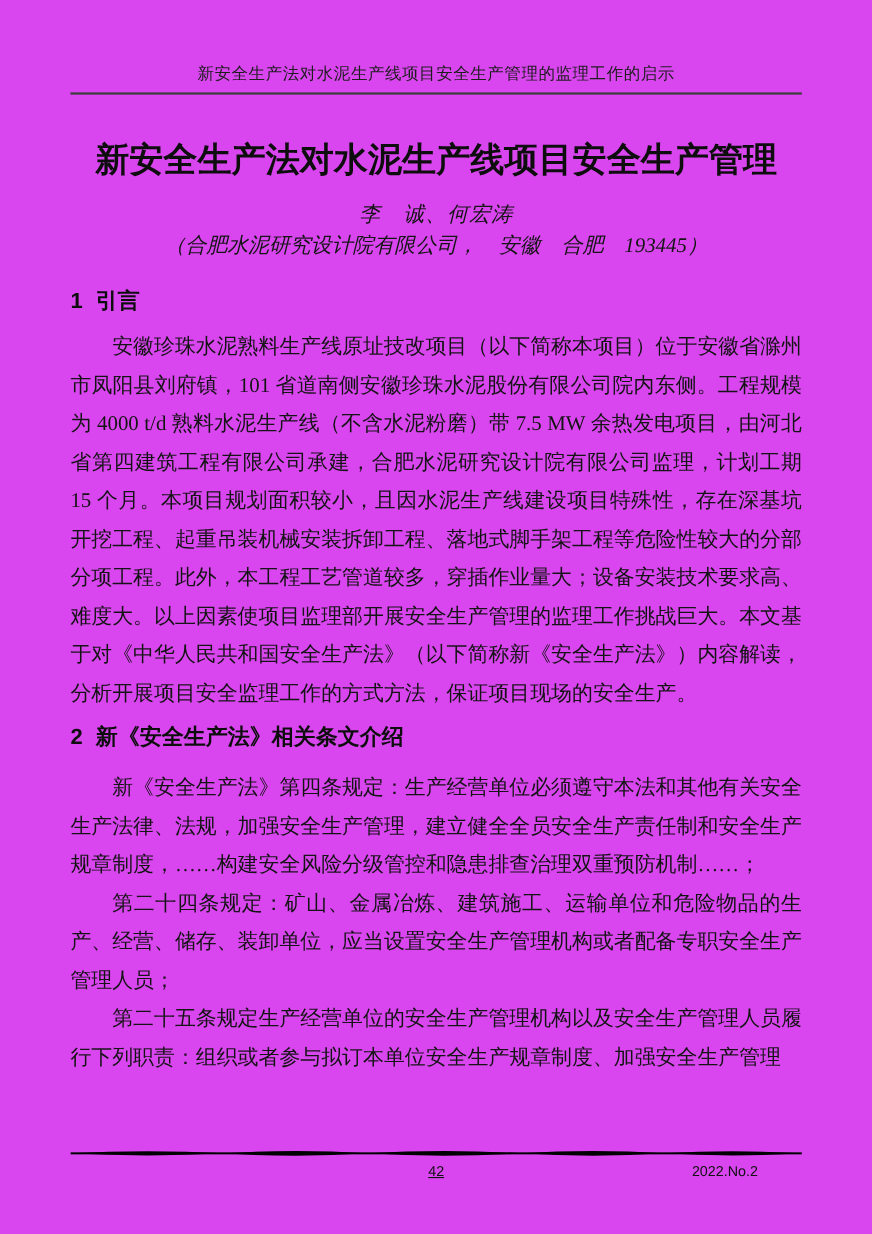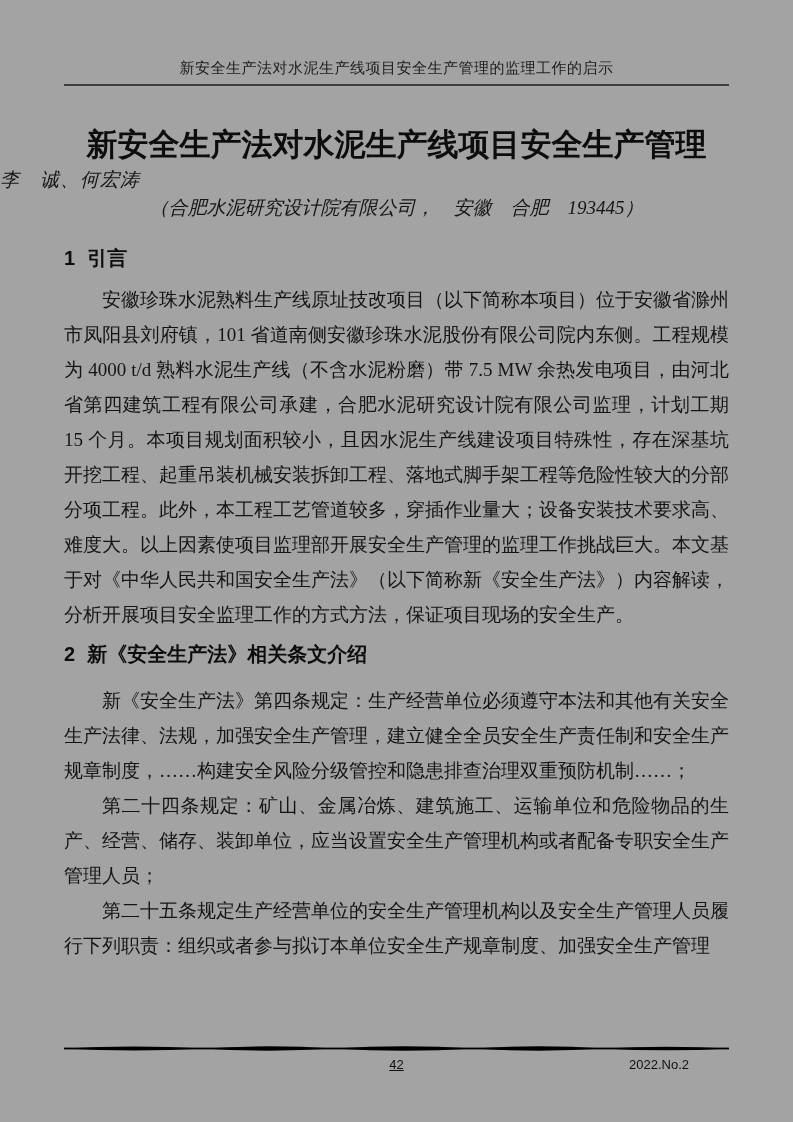--- a/index.html
+++ b/index.html
@@ -5,21 +5,21 @@
   html, body {
     margin: 0;
     padding: 0;
     background: #ffffff;
   }
   .page {
     position: relative;
     width: 793px;
     height: 1122px;
     margin: 0 auto;
-    background: #a3a3a3;
+    background: #d946ef;
     color: #151515;
     font-family: "Liberation Serif", "DejaVu Serif", serif;
     overflow: hidden;
   }
   
   .running-head {
     margin: 0 64px;
     padding-top: 58px;
     padding-bottom: 6px;
     border-bottom: 2px solid #3d3d3d;
@@ -36,21 +36,22 @@
     margin: 36px 64px 0;
     text-align: center;
     font-family: "Liberation Sans", "DejaVu Sans", sans-serif;
     font-weight: bold;
     font-size: 31px;
     line-height: 45px;
     color: #0d0d0d;
   }
   .article-title span { display: block; }
   .authors {
-    text-align: left;
+    margin-top: 16px;
+    text-align: center;
     font-size: 19px;
     line-height: 25px;
     font-style: italic;
     letter-spacing: 1px;
   }
   .affiliation {
     margin-top: 3px;
     text-align: center;
     font-size: 19px;
     line-height: 25px;

